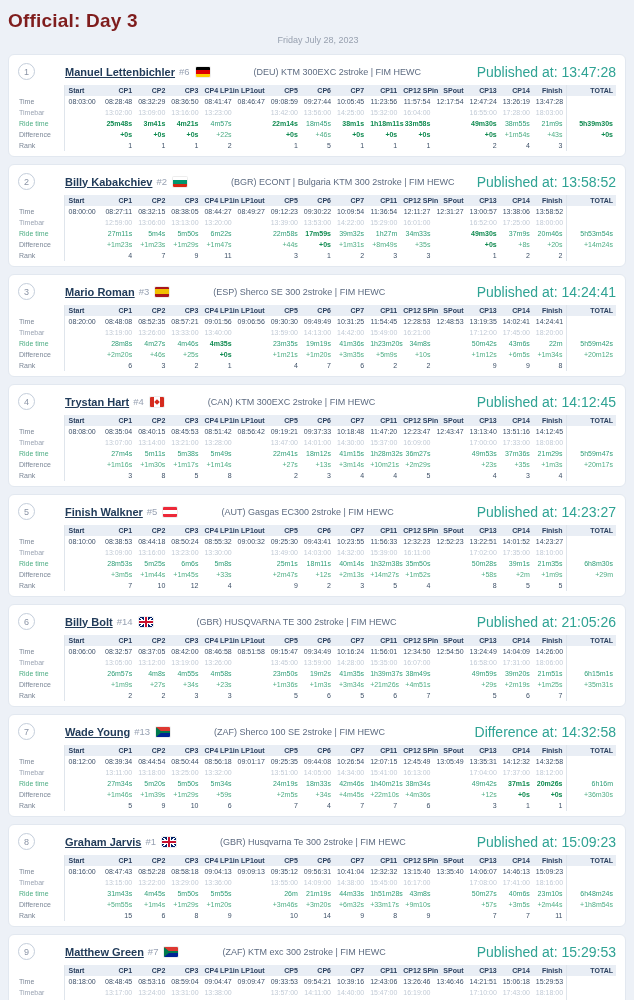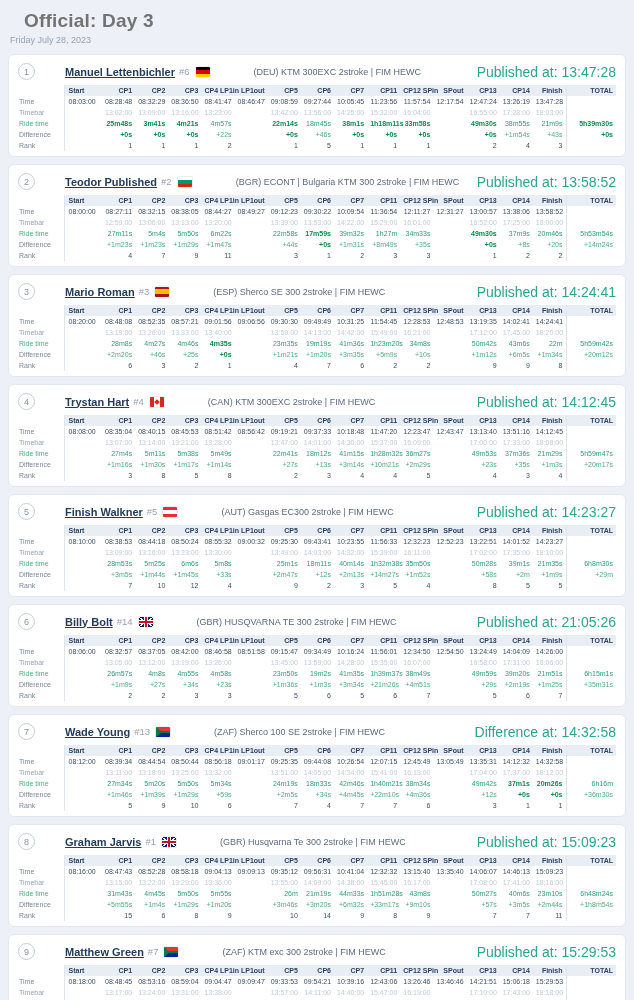--- a/index.html
+++ b/index.html
@@ -4,22 +4,22 @@
 <style>
   * { box-sizing: border-box; }
   html,body { margin:0; padding:0; }
   body {
     width:634px; height:1000px; overflow:hidden;
     background:#edf1f7;
     font-family:"Liberation Sans", sans-serif;
     color:#3d5068;
   }
   .page { padding:6px 8px; }
-  .page-title { font-size:19px; font-weight:bold; color:#737373; margin:4px 0 3px 16px; letter-spacing:.2px; }
-  .page-date { font-size:9px; color:#98a1b0; margin:0 0 9px 2px; }
+  .page-title { font-size:19px; font-weight:bold; color:#7f1d1d; margin:4px 0 3px 0; letter-spacing:.2px; }
+  .page-date { font-size:9px; color:#98a1b0; margin:0 0 9px 2px;text-align:center; }
 
   .card { background:#fff; border:1px solid #e2e8f0; border-radius:6px; padding:6px 9px 5px; margin-bottom:7px; }
   .card-header { display:flex; align-items:center; margin:2px 0 5px; }
   .pos-badge { flex:0 0 auto; width:17px; height:17px; border:1px solid #c4cedb; border-radius:50%;
     display:flex; align-items:center; justify-content:center; font-size:9px; color:#8a94a6; margin-right:9px; }
   .rider-name { font-weight:bold; color:#223c5a; text-decoration:underline; font-size:11px;padding-left:21px; }
   .rider-number { color:#98a2b3; margin-left:4px; font-size:9.5px; }
   .flag { width:14px; height:10px; display:inline-block; margin:0 3px 0 6px; border-radius:1px;
     box-shadow:0 0 0 1px rgba(0,0,0,.07); position:relative; overflow:hidden; flex:0 0 auto; }
   .team { color:#5d6b80; font-size:9px; margin-left:1px; white-space:nowrap;padding-left:40px; }
@@ -220,21 +220,21 @@
               <td class="total"></td>
             </tr>
           </tbody>
     </table>
 
   </section>
 
   <section class="card">
     <div class="card-header">
       <span class="pos-badge">2</span>
-      <span class="rider-name">Teodor Published</span>
+      <span class="rider-name">Billy Kabakchiev</span>
       <span class="rider-number">#2</span>
       <span class="flag flag-bgr"></span>
       <span class="team">(BGR) ECONT | Bulgaria KTM 300 2stroke | FIM HEWC</span>
       <span class="pub">Published at: 13:58:52</span>
     </div>
     <table>
       <colgroup>
             <col class="c-lbl">
             <col class="c-start">
             <col>

